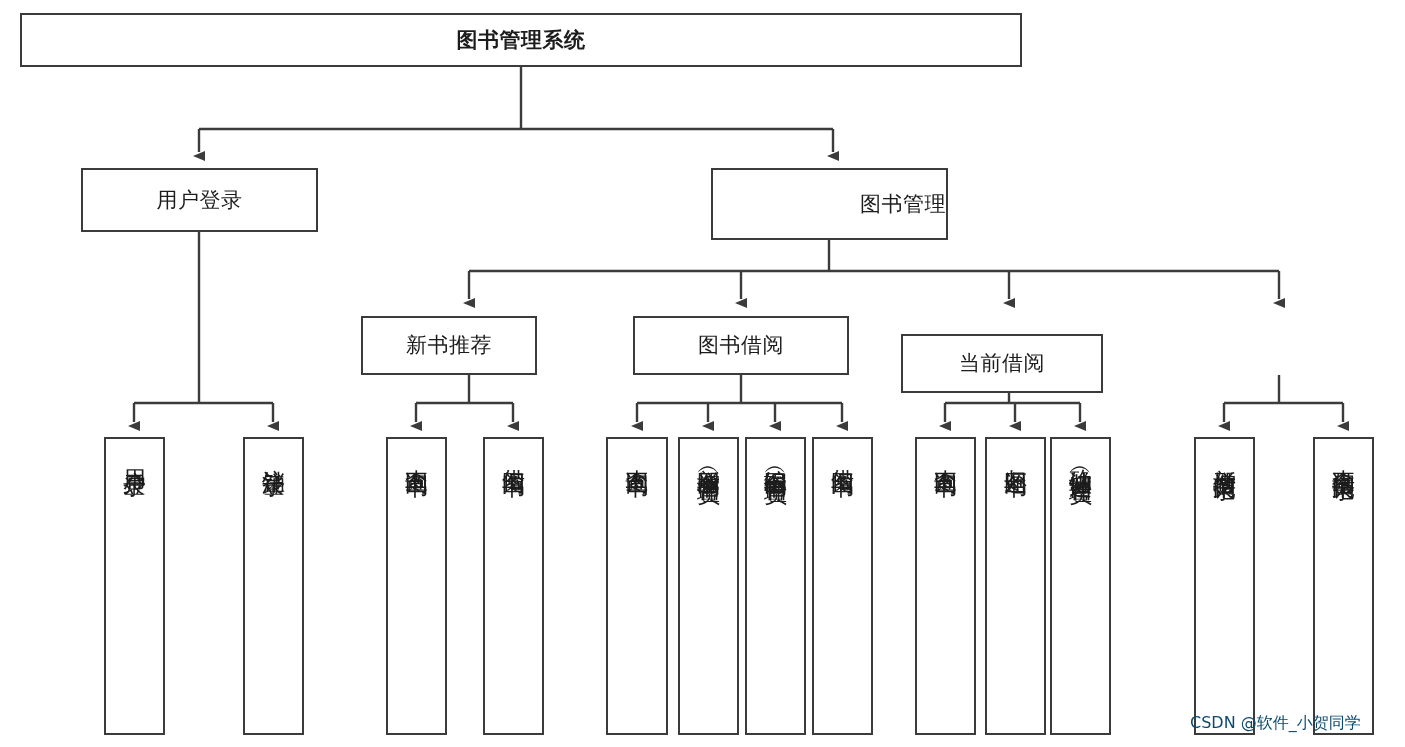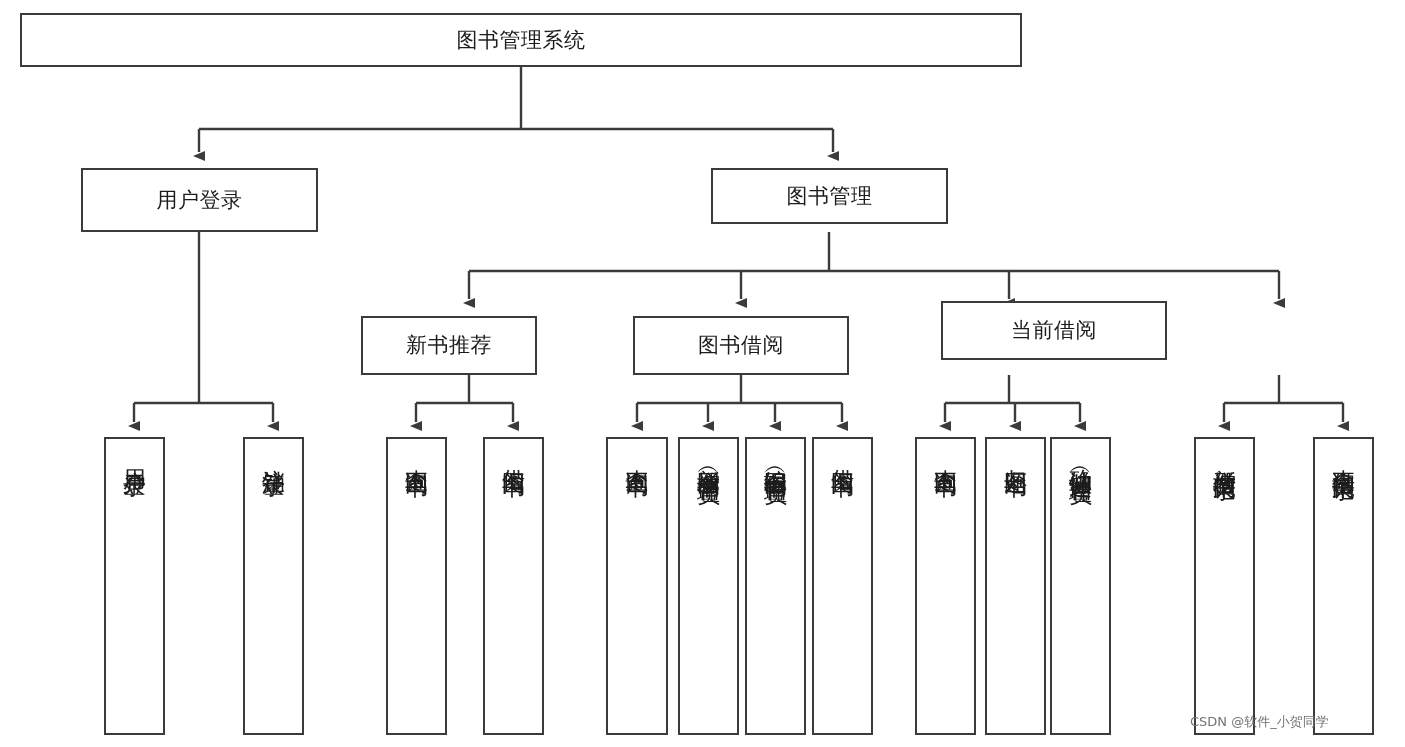--- a/index.html
+++ b/index.html
@@ -59,22 +59,22 @@
     text-orientation: upright;
     font-size: 23px;
     line-height: 1;
     letter-spacing: 2px;
     white-space: nowrap;
   }
   #watermark {
     position: absolute;
     left: 1190px;
     top: 713px;
-    font-size: 13px;
-    color: #737373;
+    font-size: 16px;
+    color: #0c4a6e;
     white-space: nowrap;
     z-index: 5;
     font-family: "DejaVu Sans", "Liberation Sans", sans-serif;
   }
 </style>
 </head>
 <body>
 
 <div id="canvas">
 
@@ -121,38 +121,38 @@
       <path d="M1015,403 L1015,422" marker-end="url(#arrow)"></path>
       <path d="M1080,403 L1080,422" marker-end="url(#arrow)"></path>
 
       <path d="M1279,375 L1279,403"></path>
       <path d="M1224,403 L1343,403"></path>
       <path d="M1224,403 L1224,422" marker-end="url(#arrow)"></path>
       <path d="M1343,403 L1343,422" marker-end="url(#arrow)"></path>
     </g>
   </svg>
 
-  <div class="node root h" style="left:20px;top:13px;width:1002px;height:54px;">
+  <div class="node root h" style="left:20px;top:13px;width:1002px;height:54px;font-weight:bold;">
     <span class="lbl">图书管理系统</span>
   </div>
 
   <div class="node h" style="left:81px;top:168px;width:237px;height:64px;">
     <span class="lbl">用户登录</span>
   </div>
-  <div class="node h" style="left:711px;top:168px;width:237px;height:56px;">
+  <div class="node h" style="left:711px;top:168px;width:237px;height:72px;justify-content:flex-end;">
     <span class="lbl">图书管理</span>
   </div>
 
   <div class="node h" style="left:361px;top:316px;width:176px;height:59px;">
     <span class="lbl">新书推荐</span>
   </div>
   <div class="node h" style="left:633px;top:316px;width:216px;height:59px;">
     <span class="lbl">图书借阅</span>
   </div>
-  <div class="node h" style="left:901px;top:301px;width:226px;height:59px;margin-left:40px;">
+  <div class="node h" style="left:901px;top:334px;width:202px;height:59px;">
     <span class="lbl">当前借阅</span>
   </div>
 
   <div class="node v" style="left:104px;top:437px;width:61px;height:298px;">
     <span class="lbl">用户登录</span>
   </div>
   <div class="node v" style="left:243px;top:437px;width:61px;height:298px;">
     <span class="lbl">注销登录</span>
   </div>
 

